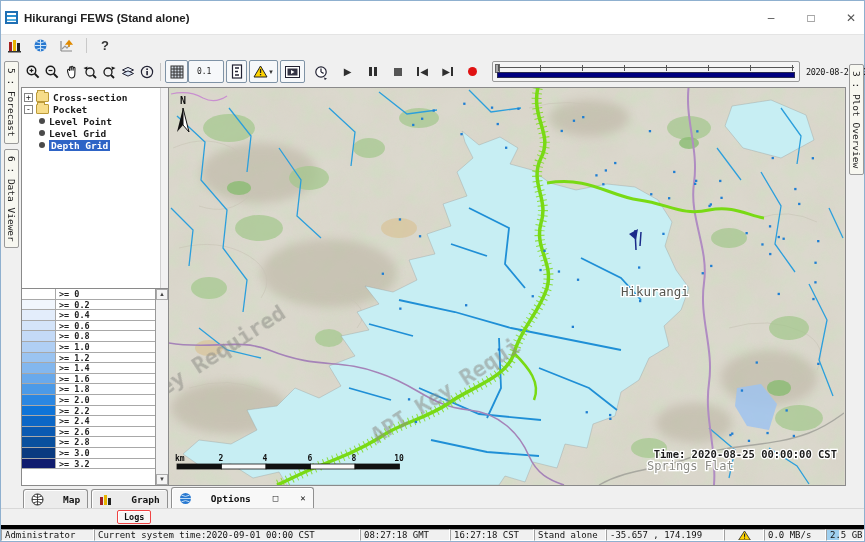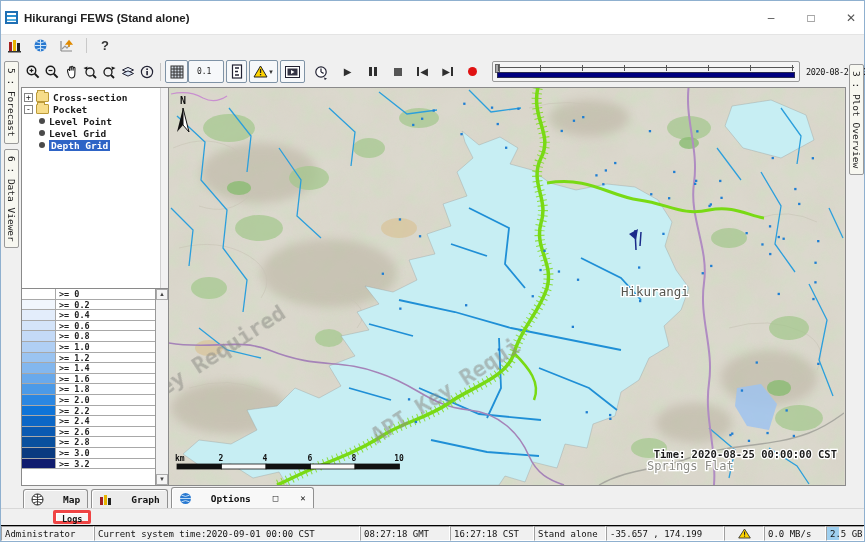--- a/index.html
+++ b/index.html
@@ -78,22 +78,22 @@
 
   .mapwrap { width:677px; height:399px; position:relative; border:1px solid #8a8a8a; border-left:none; overflow:hidden; background:#dbd8cd; }
   .mapwrap svg { display:block; }
 
   
   .bottomtabs { height:22px; flex:none; display:flex; align-items:flex-end; padding-left:22px; gap:3px; background:#f0f0f0; }
   .btab { height:19px; display:flex; align-items:center; gap:19px; padding:0 7px; border:1px solid #909090; border-bottom:none; border-radius:3px 3px 0 0; background:#ececec; font-family:"DejaVu Sans Mono",monospace; font-size:9.5px; font-weight:bold; color:#111; box-shadow:inset 1px 1px 0 #fff; }
   .btab.active { height:21px; background:#f8f8f8; }
   .btab .winglyph { font-size:9px; font-weight:bold; color:#222; margin-left:3px; }
   .logsrow { height:17px; flex:none; display:flex; align-items:center; background:#f0f0f0; border-top:1px solid #d8d8d8; }
-  .logsbtn { margin-left:52px; height:14px; padding:0 6px; border:3px solid #ef4444; border-radius:2px; background:#f6f6f6; font-family:"DejaVu Sans Mono",monospace; font-size:8.5px; font-weight:bold; color:#111; line-height:12px; box-shadow:inset 1px 1px 0 #fff; }
-  .statusbar { height:16px; flex:none; display:flex; background:#f0f0f0; border-top:1px solid #000000; font-family:"DejaVu Sans Mono",monospace; font-size:9px; color:#111; }
+  .logsbtn { margin-left:116px; height:14px; padding:0 6px; border:1px solid #ef4444; border-radius:2px; background:#f6f6f6; font-family:"DejaVu Sans Mono",monospace; font-size:8.5px; font-weight:bold; color:#111; line-height:12px; box-shadow:inset 1px 1px 0 #fff; }
+  .statusbar { height:16px; flex:none; display:flex; background:#f0f0f0; border-top:4px solid #000000; font-family:"DejaVu Sans Mono",monospace; font-size:9px; color:#111; }
   .scell { border:1px solid #a0a0a0; border-right-color:#fff; border-bottom-color:#fff; display:flex; align-items:center; padding:0 3px; white-space:nowrap; overflow:hidden; flex:none; }
   .memcell { position:relative; flex:1; }
   .memfill { position:absolute; left:0; top:0; bottom:0; width:32%; background:#9fd0f0; }
   .memtext { position:relative; }
 
   svg text { font-family:"DejaVu Sans Mono",monospace; }
   .halo { paint-order:stroke; stroke:#ffffff; stroke-width:2.5px; }
 </style>
 </head>
 <body>

